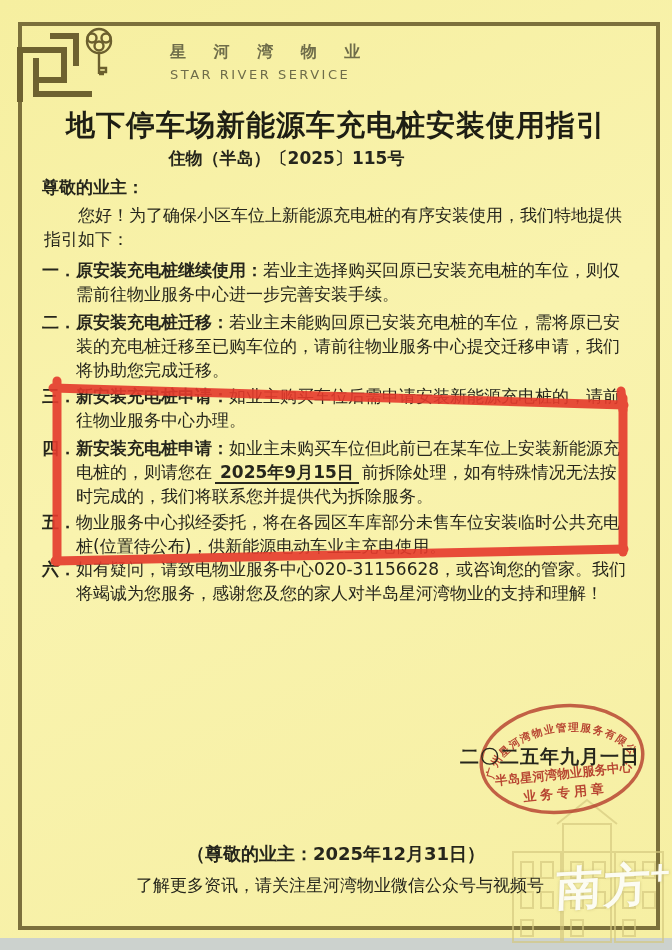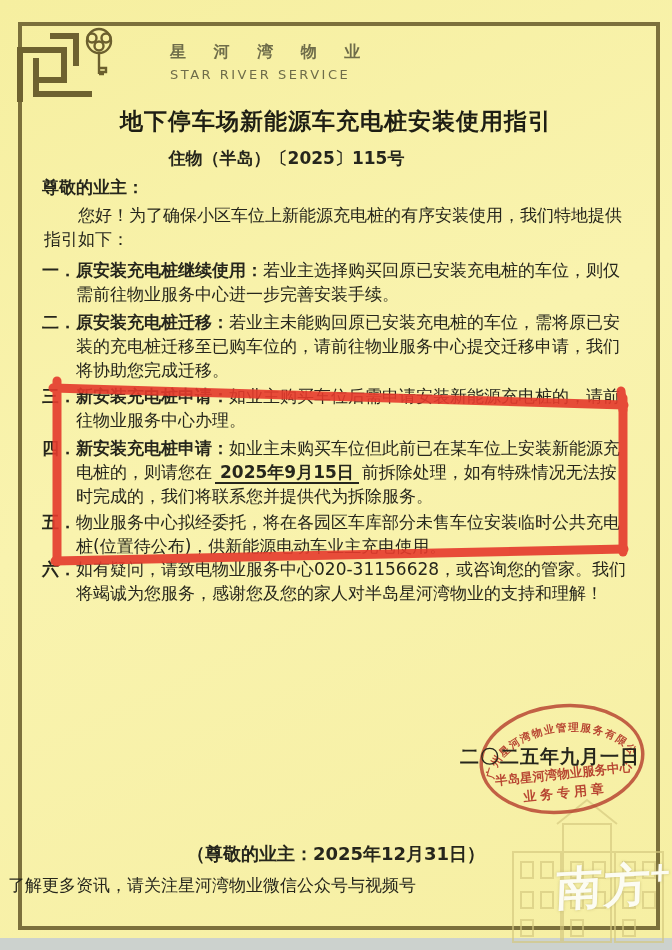--- a/index.html
+++ b/index.html
@@ -18,21 +18,21 @@
     border:4px solid #6e6230; opacity:.9;
   }
   .corner-orn { position:absolute; left:6px; top:28px; }
   .logo-icon { position:absolute; left:78px; top:26px; }
   .brand { position:absolute; left:130px; top:42px; color:#6f6d4a;margin-left:40px; }
   .brand-cn { font-size:16px; letter-spacing:11px; font-weight:bold; }
   .brand-en { font-size:13px; letter-spacing:2.5px; margin-top:4px; }
 
   .doc { position:absolute; left:0; top:0; width:672px; height:950px; color:#26261c; z-index:3; }
   .title { position:absolute; left:0; top:106px; width:672px; text-align:center;
-           font-size:23px; font-weight:bold; letter-spacing:1px; color:#1e1e14; }
+           font-size:29px; font-weight:bold; letter-spacing:1px; color:#1e1e14; }
   .docnum { position:absolute; left:0; top:147px; width:573px; text-align:center;
             font-size:17px; font-weight:600; }
   .salutation { position:absolute; left:42px; top:176px; font-size:17px; font-weight:bold; }
   .intro { position:absolute; left:44px; top:203px; width:588px;
            font-size:17px; line-height:24px; text-indent:2em; font-weight:400; }
   .item { position:absolute; left:42px; width:590px; display:flex;
           font-size:17px; line-height:24px; font-weight:500; }
   .item .num { flex:none; width:34px; font-weight:600; }
   .item .itext { flex:1; }
   .item b { font-weight:bold; }
@@ -44,21 +44,21 @@
   .sig-date { position:absolute; left:452px; top:744px; width:196px; text-align:center;
               font-size:19px; font-weight:600; letter-spacing:1px; }
 
   .stamp { position:absolute; left:476px; top:700px; width:172px; height:118px;
            transform:rotate(-6deg); z-index:2; opacity:.88; }
 
   .building-wm { position:absolute; left:505px; top:788px; z-index:1; opacity:.65; }
 
   .footer-validity { position:absolute; left:0; top:842px; width:672px; text-align:center;
                      font-size:18px; font-weight:600; }
-  .footer-follow { position:absolute; left:0; top:874px; width:672px; text-align:left;
+  .footer-follow { position:absolute; left:0; top:874px; width:672px; text-align:center;
                    font-size:17px; font-weight:500;padding-left:8px; }
 
   .annotation { position:absolute; left:0; top:0; z-index:5; pointer-events:none; }
 
   .nanfang { position:absolute; left:556px; top:856px; z-index:6;
              color:#fcfcf2; transform:rotate(-3deg) skewX(-5deg);
              text-shadow:0 0 3px rgba(190,180,110,.8); }
   .nanfang .cn { font-size:46px; font-weight:bold; letter-spacing:2px; }
   .nanfang .plus { font-size:28px; font-weight:bold; vertical-align:18px; margin-left:-4px; }
 

